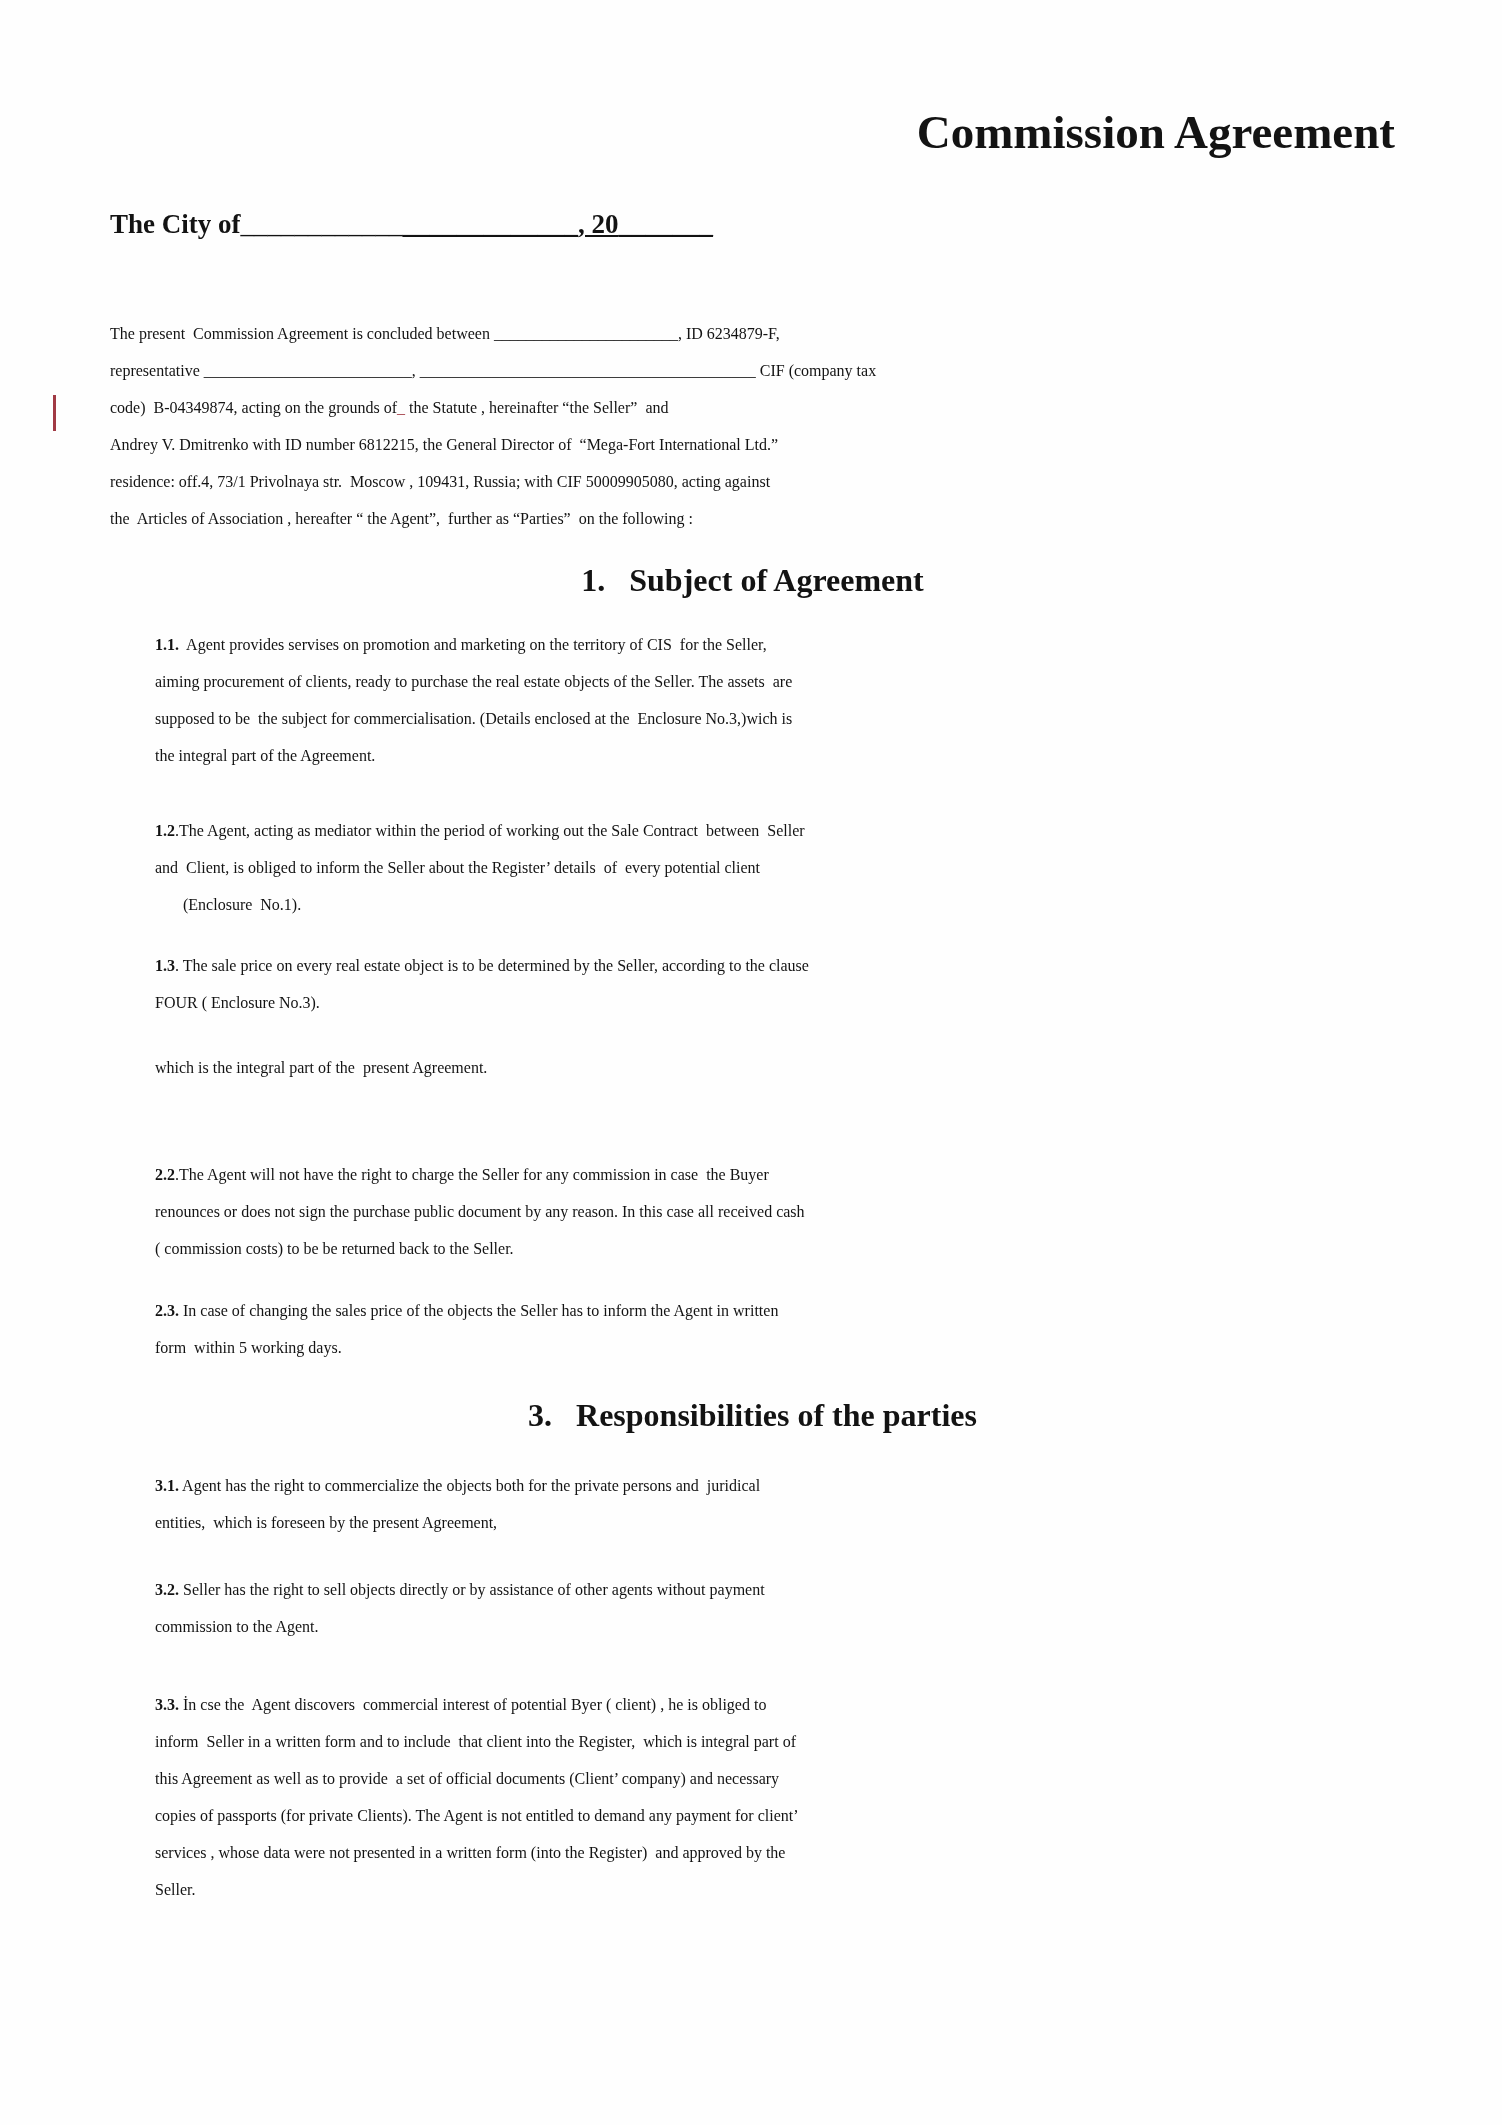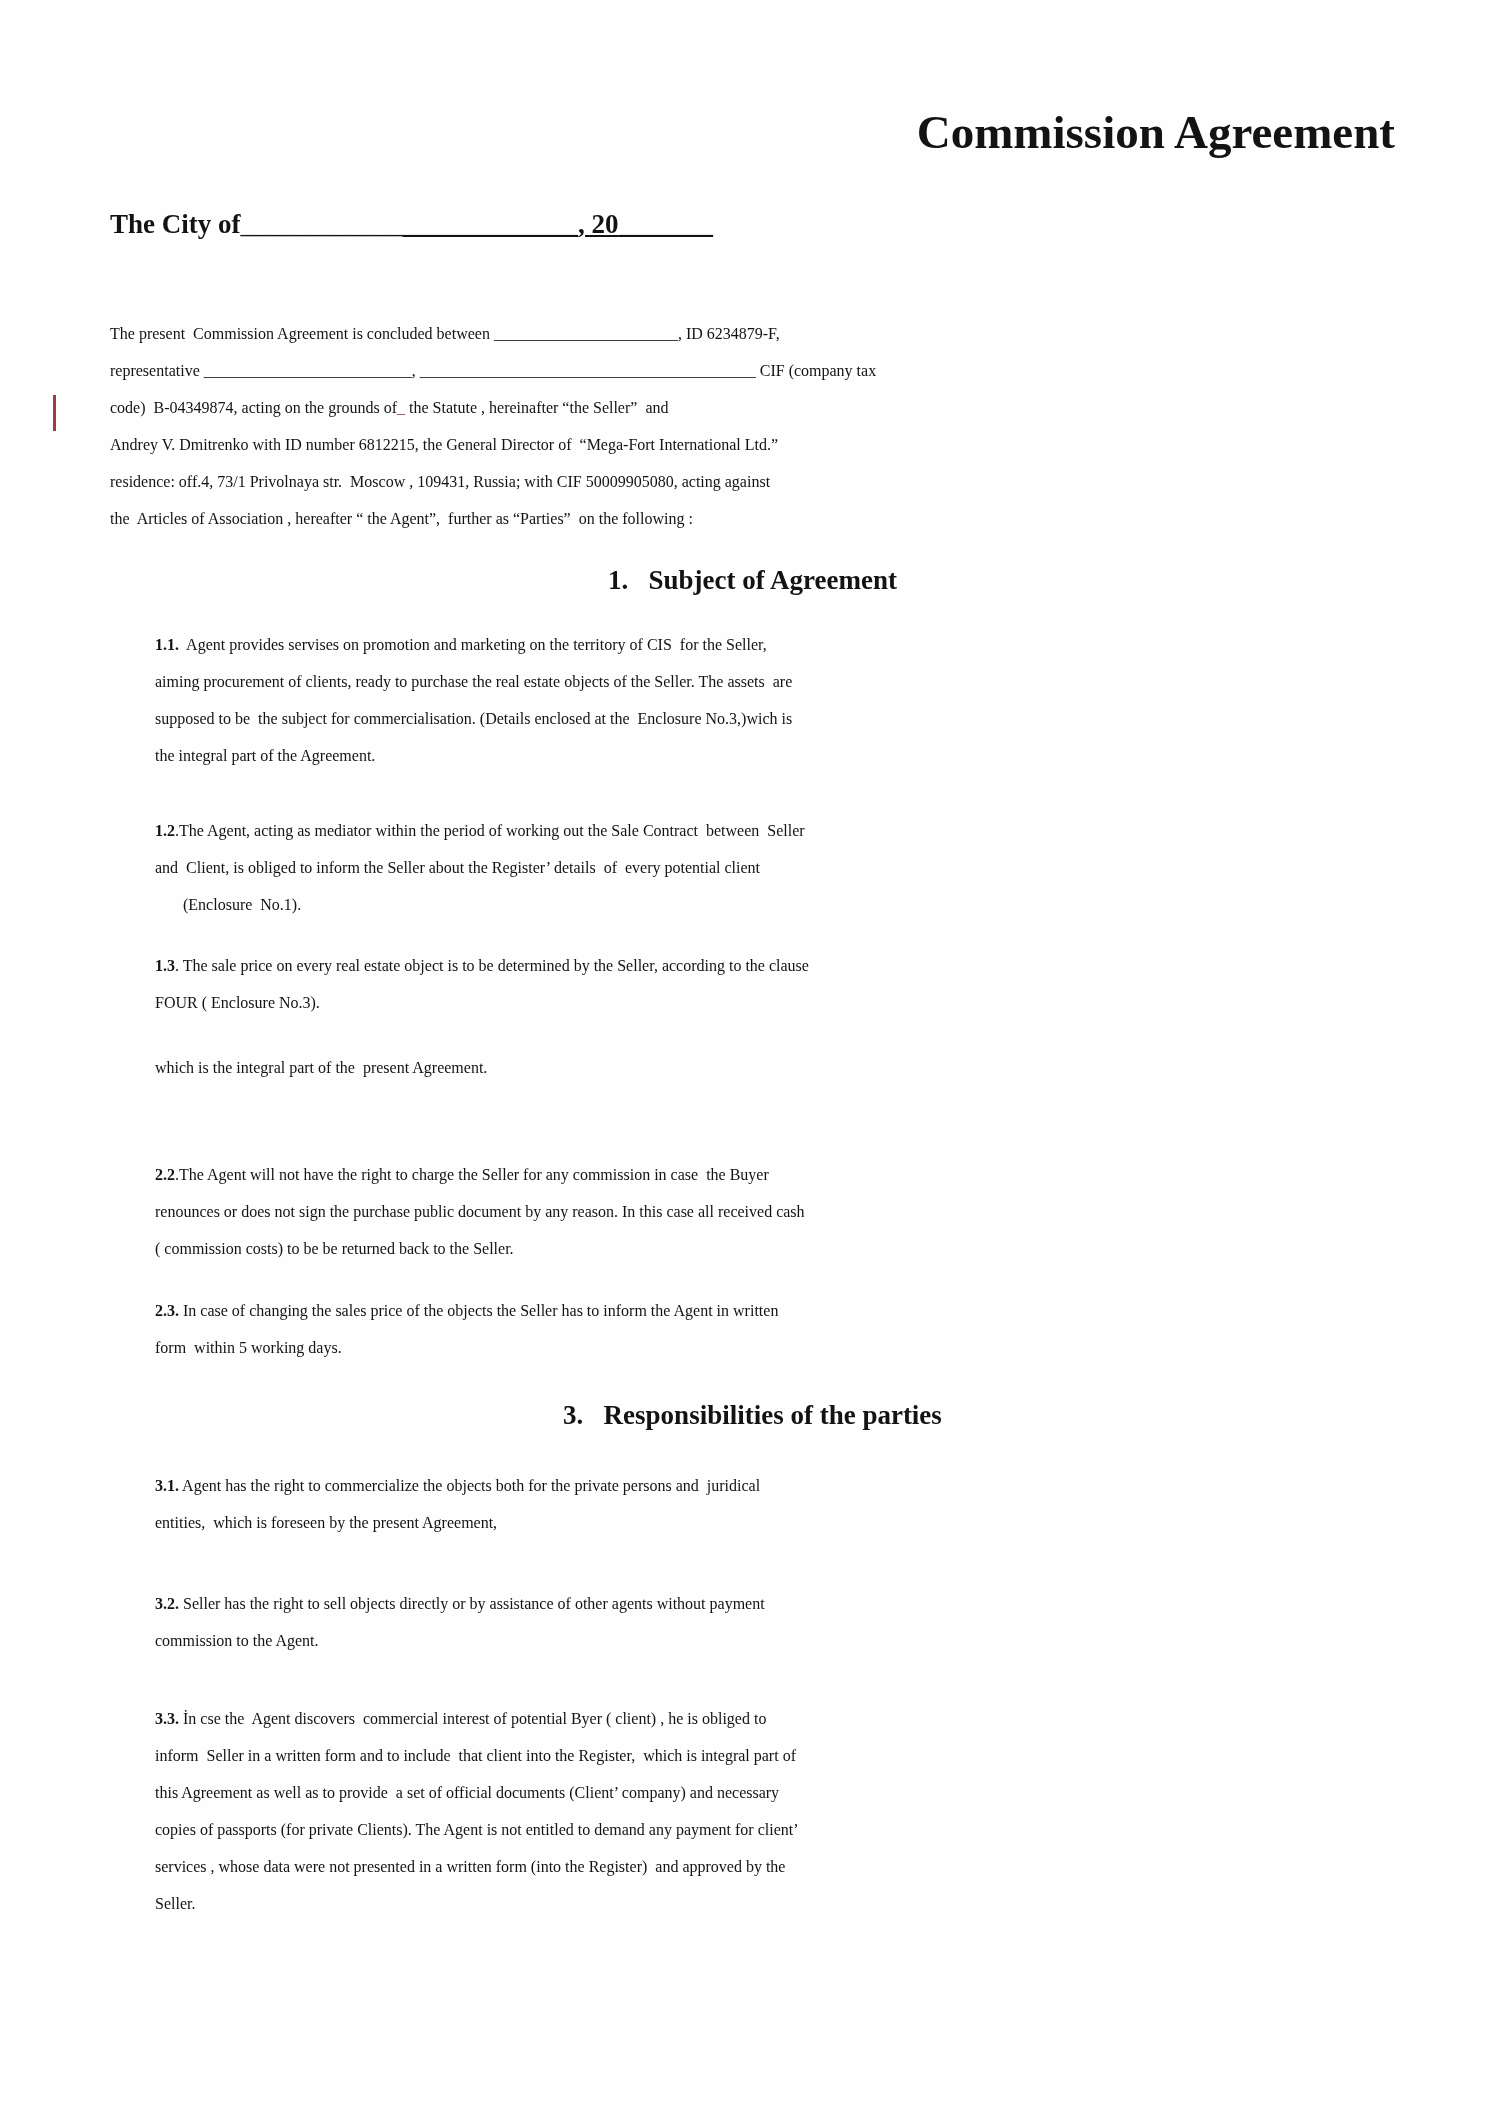--- a/index.html
+++ b/index.html
@@ -35,21 +35,21 @@
   .city-right{padding-right:38px;text-decoration:underline;}
   .para{
     font-size:16px;
     line-height:37px;
     position:relative;
   }
   .line{white-space:pre;}
   .b{font-weight:bold;}
   .r{color:var(--red,#a13a44);}
   .heading{
-    font-size:27px;
+    font-size:32px;
     line-height:44px;
     font-weight:bold;
     text-align:center;
     white-space:pre;
   }
   .indent{margin-left:45px;}
   .intro{margin-top:72px;}
   .revision-bar{
     position:absolute;
     left:-57px;
@@ -114,21 +114,21 @@
     <div class="para indent" style="margin-top:25px;">
         <div class="line"><span class="b">2.3.</span><span> In case of changing the sales price of the objects the Seller has to inform the Agent in written</span></div>
         <div class="line"><span>form  within 5 working days.</span></div>
       </div>
 
     <div class="heading" style="margin-top:27px;"><div class="line"><span class="b">3.   Responsibilities of the parties</span></div></div>
     <div class="para indent" style="margin-top:30px;">
         <div class="line"><span class="b">3.1.</span><span> Agent has the right to commercialize the objects both for the private persons and  juridical</span></div>
         <div class="line"><span>entities,  which is foreseen by the present Agreement,</span></div>
       </div>
-    <div class="para indent" style="margin-top:44px;">
+    <div class="para indent" style="margin-top:30px;">
         <div class="line"><span class="b">3.2.</span><span> Seller has the right to sell objects directly or by assistance of other agents without payment</span></div>
         <div class="line"><span>commission to the Agent.</span></div>
       </div>
     <div class="para indent" style="margin-top:41px;">
         <div class="line"><span class="b">3.3.</span><span> İn cse the  Agent discovers  commercial interest of potential Byer ( client) , he is obliged to</span></div>
         <div class="line"><span>inform  Seller in a written form and to include  that client into the Register,  which is integral part of</span></div>
         <div class="line"><span>this Agreement as well as to provide  a set of official documents (Client’ company) and necessary</span></div>
         <div class="line"><span>copies of passports (for private Clients). The Agent is not entitled to demand any payment for client’</span></div>
         <div class="line"><span>services , whose data were not presented in a written form (into the Register)  and approved by the</span></div>
         <div class="line"><span>Seller.</span></div>

